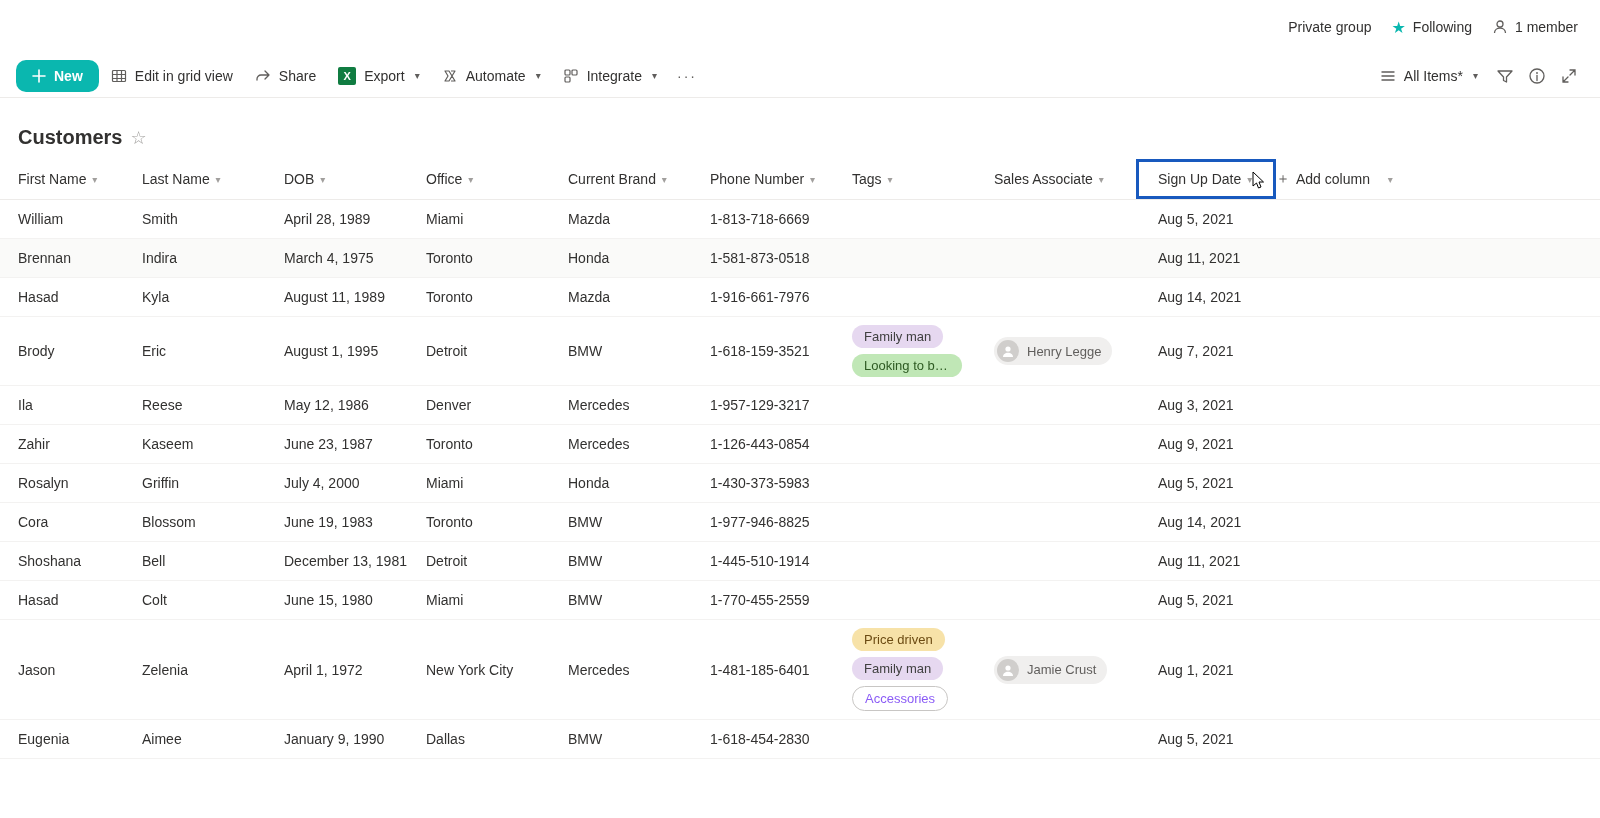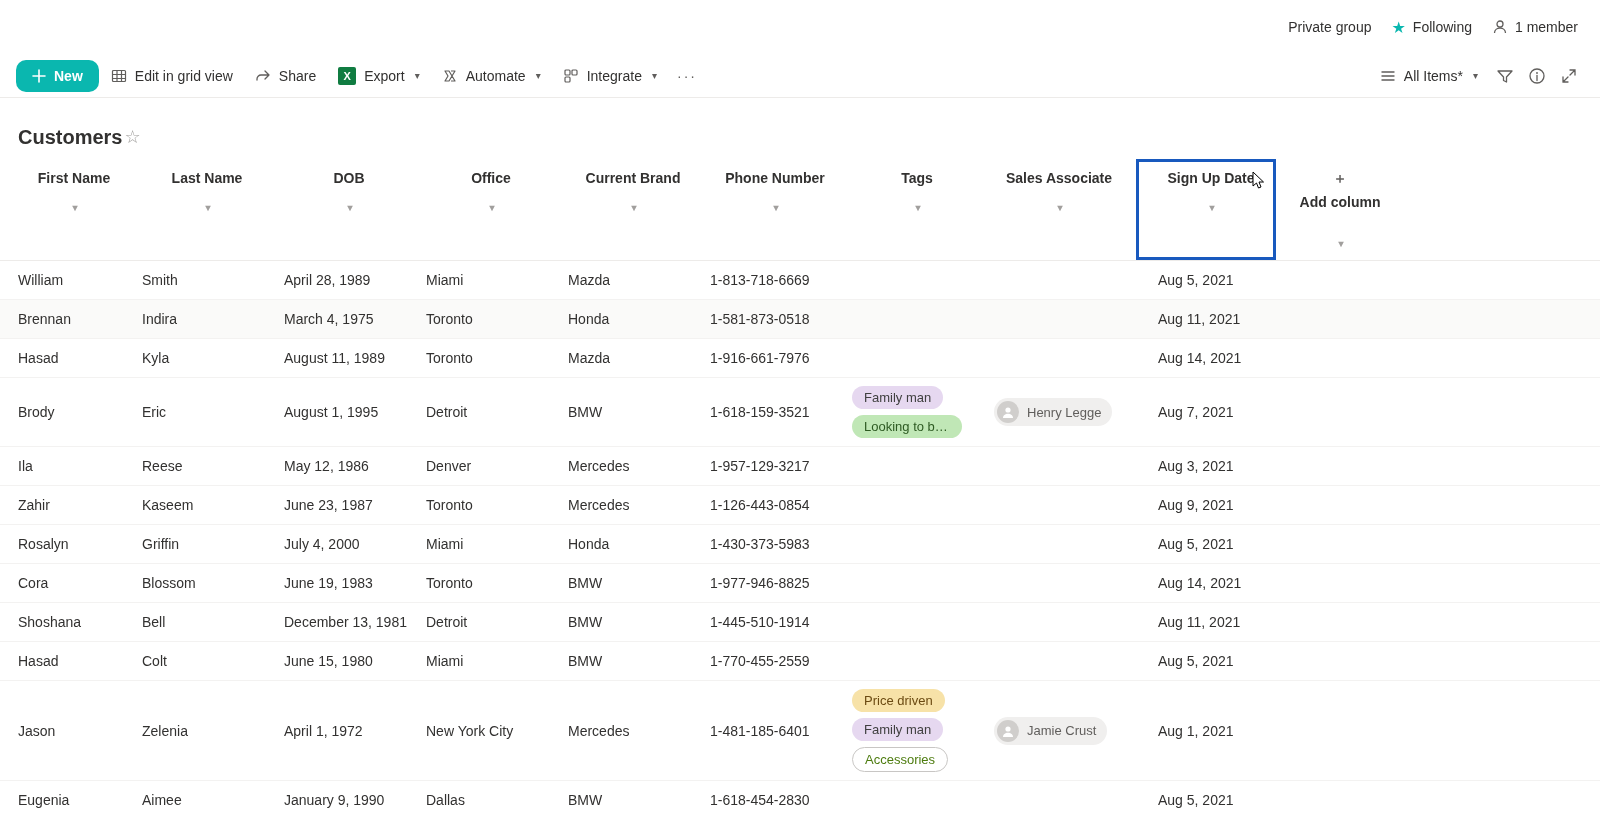--- a/index.html
+++ b/index.html
@@ -64,22 +64,22 @@
     padding: 8px 16px;
     font-weight: 600;
   }
   .chev { font-size: 10px; color: #605e5c; margin-left: 2px; }
   .spacer { flex: 1; }
   .icon { display:inline-flex; align-items:center; justify-content:center; }
   .icon svg { display:block; }
 
   
   .list-title-row {
-    display: flex; align-items: flex-start;
-    gap: 2px;
+    display: flex; align-items: center;
+    gap: 8px;
     padding: 28px 18px 10px 18px;
   }
   .list-title-row h2 {
     margin: 0; font-size: 20px; font-weight: 600; color: #323130;
   }
   .fav-star { color: #a19f9d; font-size: 18px; cursor:pointer; }
 
   
   .scroll-area {
     height: calc(818px - 54px - 44px);
@@ -93,24 +93,23 @@
   }
   .hdr-row { border-bottom: 1px solid #edebe9; }
   .cell, .hdr {
     padding: 11px 12px 11px 0;
     font-size: 14px;
     color: #605e5c;
     display:flex; align-items:center;
   }
   .row .cell { color: #323130; }
   .hdr {
-    font-weight:700; color:#323130;
+    font-weight:400; color:#323130;
     position:relative;
     cursor:pointer;
-    flex-direction:column;
   }
   .hdr .chev { color:#a19f9d; }
   .hdr.selected {
     outline: 3px solid var(--select-ring);
     outline-offset: -3px;
     background:#fff;
   }
 
   .row.alt { background:#fafaf9; }
 
@@ -132,21 +131,21 @@
     display:inline-block;
     border-radius: 14px;
     padding: 4px 12px;
     font-size: 13px;
     max-width: 110px;
     white-space: nowrap; overflow:hidden; text-overflow:ellipsis;
   }
   .pill-purple { background:#e6d8f0; color:#404040; }
   .pill-green  { background:#c0e7b6; color:#2d5a22; }
   .pill-gold   { background:#f7e2a8; color:#6b4a12; }
-  .pill-outline{ background:#fff; border:1px solid #c8c6c4; color:#4d7c0f; }
+  .pill-outline{ background:#fff; border:1px solid #c8c6c4; color:#8b5cf6; }
 
   
   .person {
     display:inline-flex; align-items:center; gap:8px;
     background:#f0efee; border-radius:14px; padding:3px 11px 3px 3px;
     font-size:13px; color:#605e5c;
   }
   .avatar {
     width:22px; height:22px; border-radius:50%;
     background:#d0cecc; display:inline-flex; align-items:center; justify-content:center;

